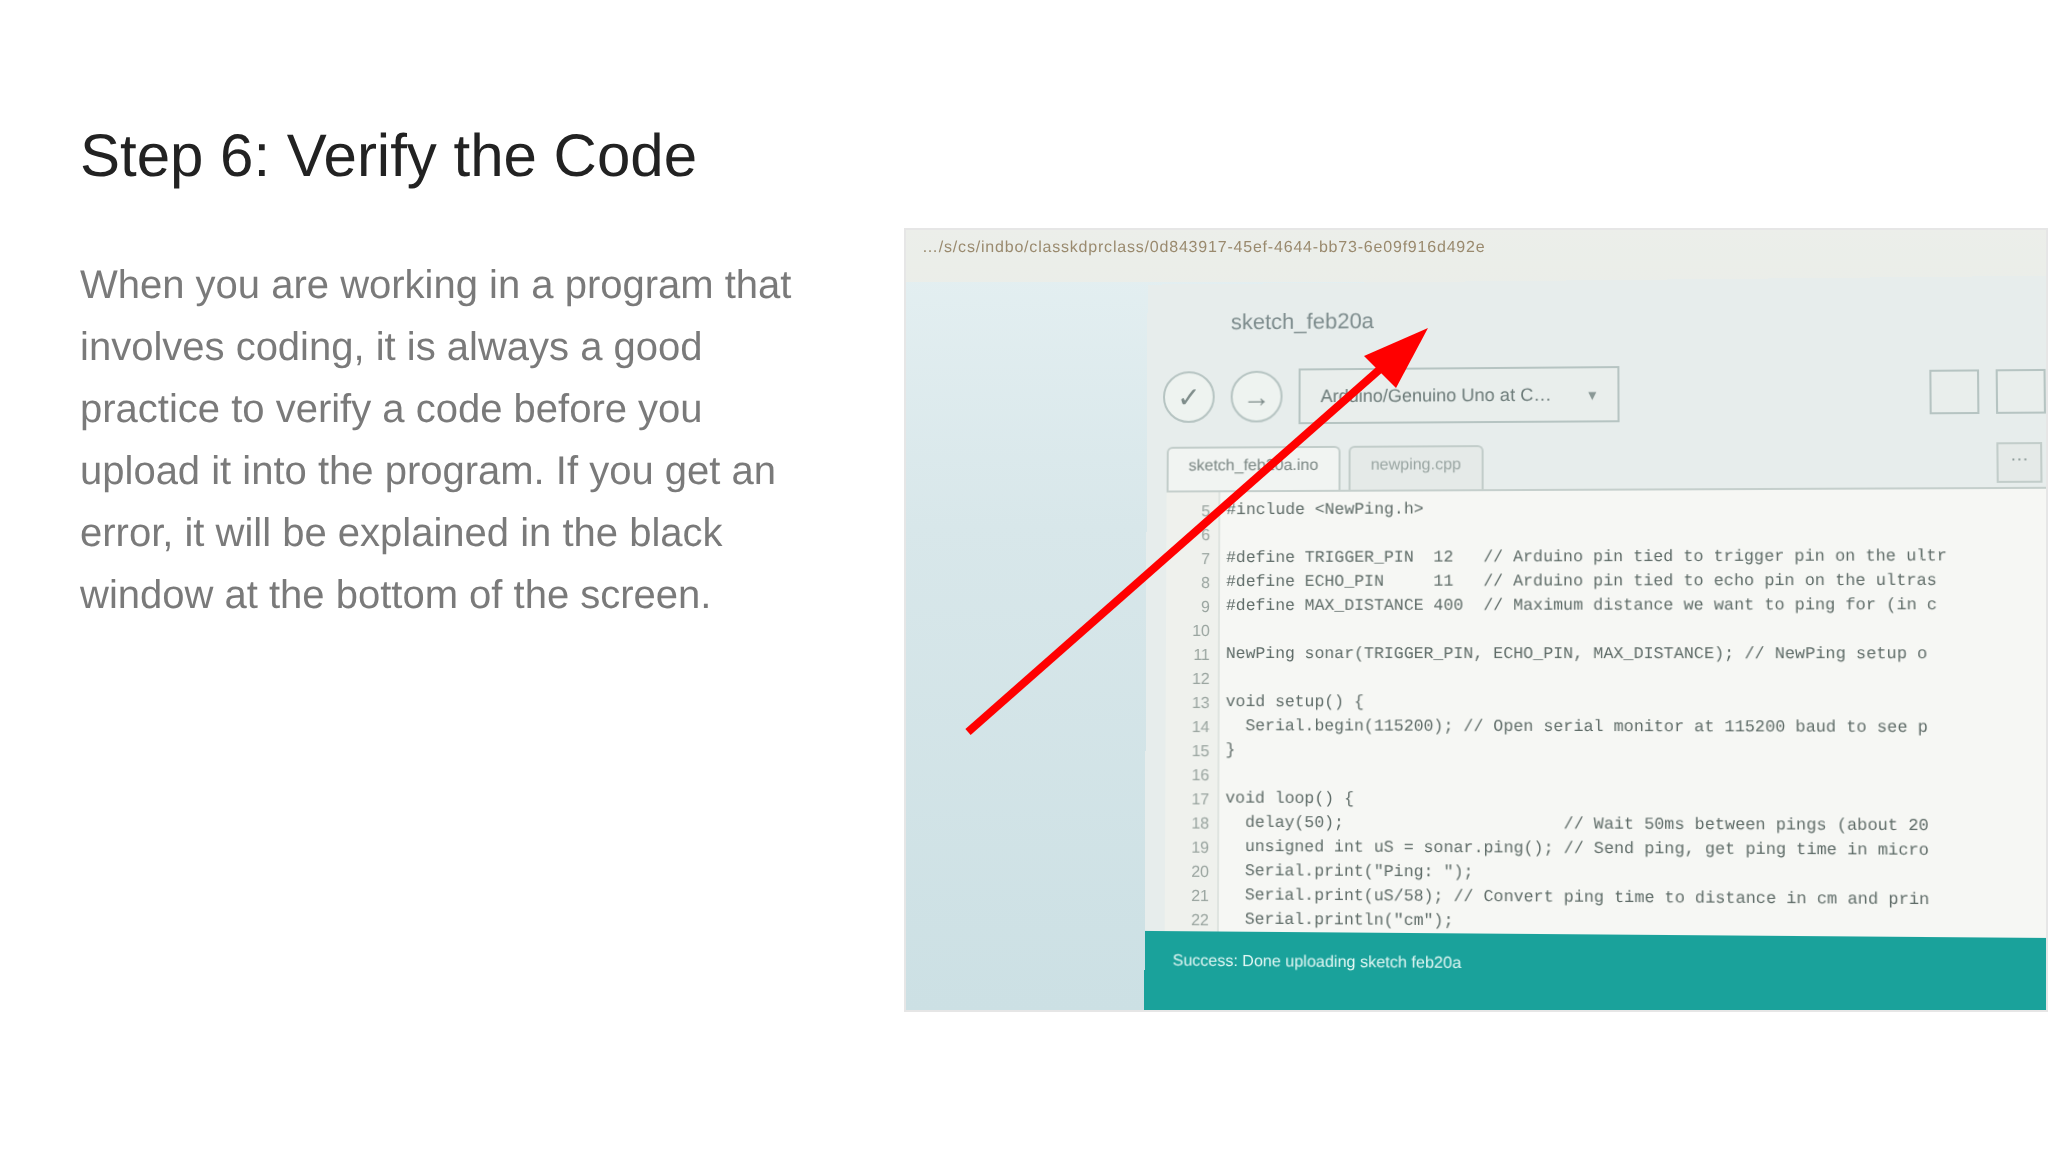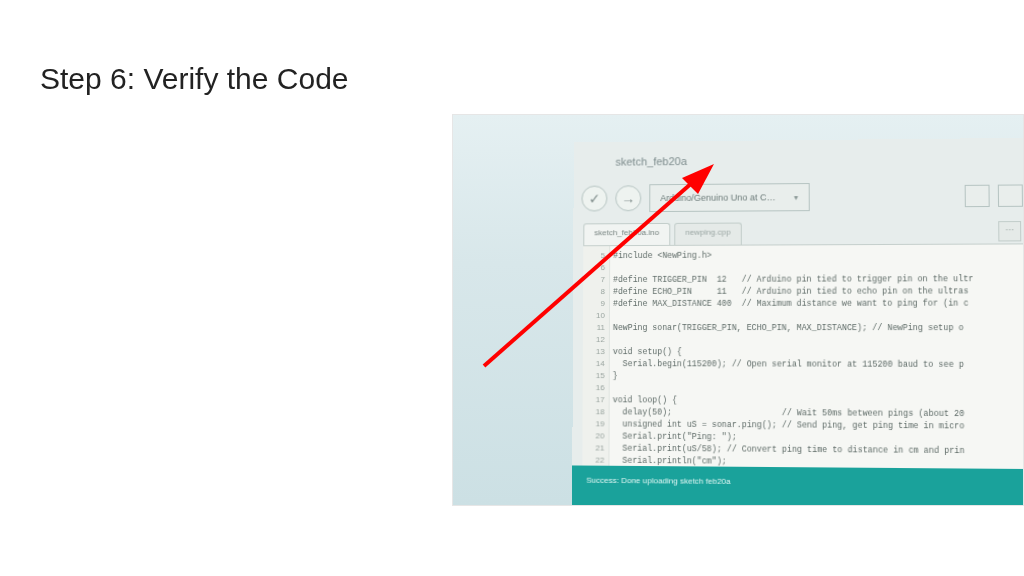--- a/index.html
+++ b/index.html
@@ -228,22 +228,24 @@
     height: 220px;
   }
 </style>
 </head>
 <body>
 
 <div class="page">
 
   <div class="title">Step 6: Verify the Code</div>
 
+  <div class="body-text">When you are working in a program that involves coding, it is always a good practice to verify a code before you upload it into the program. If you get an error, it will be explained in the black window at the bottom of the screen.</div>
 
   <div class="photo">
+    <div class="urlbar">…/s/cs/indbo/classkdprclass/0d843917-45ef-4644-bb73-6e09f916d492e</div>
 
 
     <div class="ide">
       <div class="ide-title">sketch_feb20a</div>
 
       <div class="ide-toolbar">
         <div class="round">
           <span>✓</span>
         </div>
         <div class="round">

